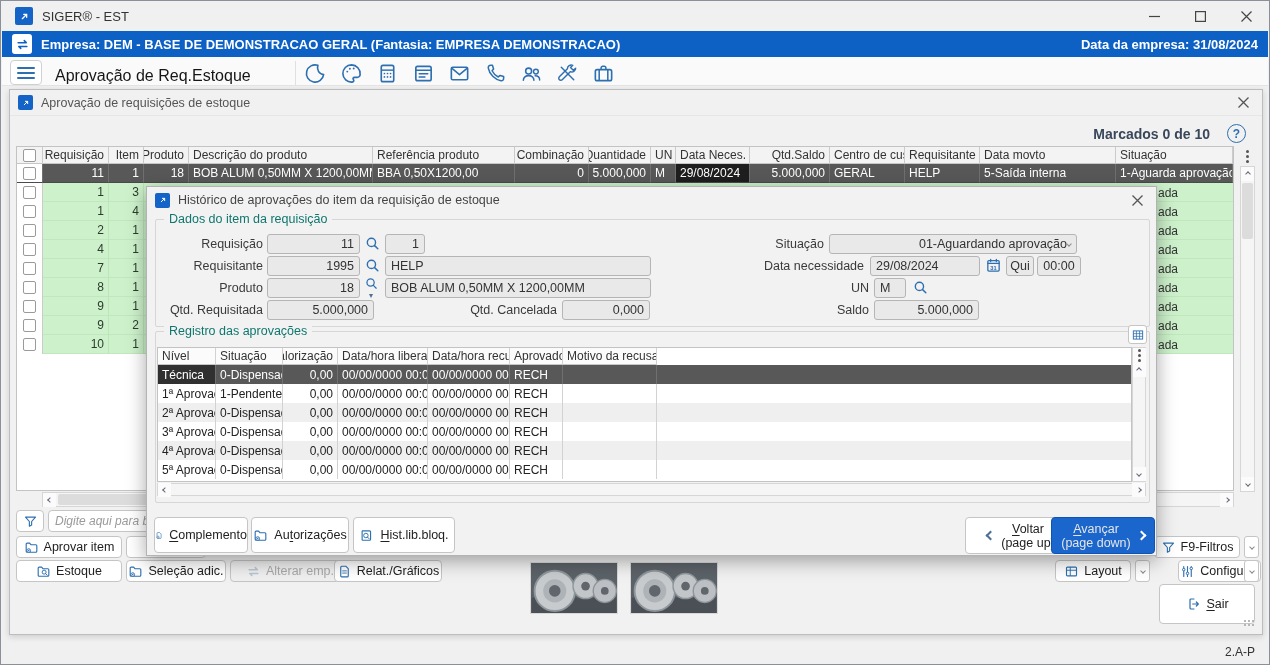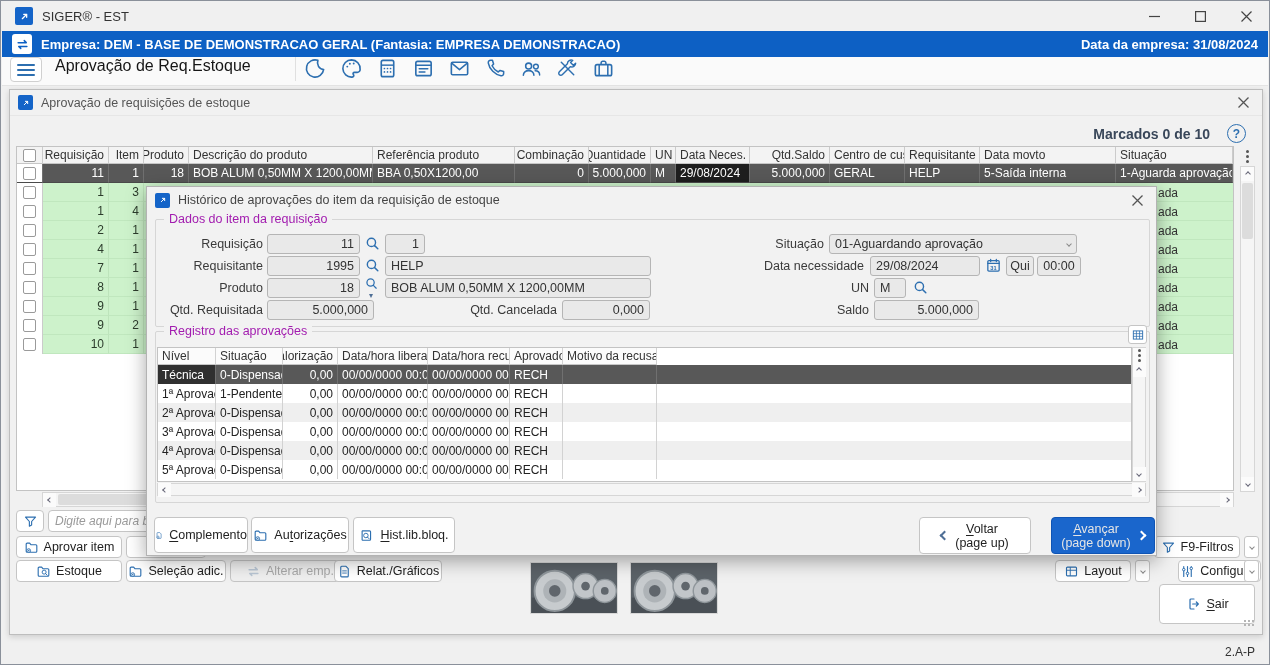--- a/index.html
+++ b/index.html
@@ -13,21 +13,21 @@
   .appicon{width:18px;height:18px;background:#1464c8;border-radius:2px;display:flex;align-items:center;justify-content:center;flex:0 0 auto}
   .titlebar .t{font-size:13px;color:#333;margin-left:9px}
   .wbtns{margin-left:auto;display:flex;height:30px}
   .wbtn{width:46px;display:flex;align-items:center;justify-content:center;color:#444}
   
   .cbar{position:absolute;left:1px;top:30px;right:1px;height:26px;background:#0d60c4;color:#fff;display:flex;align-items:center;padding:0 10px;font-weight:bold;font-size:13px}
   .cico{width:20px;height:20px;background:#fff;border-radius:3px;display:flex;align-items:center;justify-content:center;color:#0d60c4;flex:0 0 auto}
   .cbar .ct{margin-left:9px}
   .cbar .cd{margin-left:auto}
   
-  .toolbar{position:absolute;left:1px;top:56px;right:1px;height:29px;background:#fafafa;display:flex;align-items:flex-start;border-bottom:1px solid #e4e4e4}
+  .toolbar{position:absolute;left:1px;top:56px;right:1px;height:29px;background:#fafafa;display:flex;align-items:flex-end;border-bottom:1px solid #e4e4e4}
   .burger{width:32px;height:25px;border:1px solid #d0d0d0;border-radius:4px;margin-left:8px;display:flex;flex-direction:column;justify-content:center;gap:3px;align-items:center;background:#fff}
   .burger i{display:block;width:18px;height:2px;background:#2d6fb0;border-radius:1px}
   .scrtitle{font-size:16px;color:#161616;margin-left:13px;width:232px;white-space:nowrap}
   .tsep{width:1px;height:24px;background:#e0e0e0;margin:0 8px}
   .ticons{display:flex;align-items:center;gap:13px;color:#2d6fb0}
   .ticons svg{display:block}
   
   .ic{color:#2d6fb0}
   .btn{position:absolute;display:flex;align-items:center;justify-content:center;gap:5px;background:#fff;border:1px solid #c5c5c5;border-radius:4px;font-size:12.5px;color:#222;height:22px;white-space:nowrap}
   .btn.dis{background:#efefef;color:#a8a8a8}
@@ -79,26 +79,26 @@
   .filterbox{position:absolute;left:6px;top:420px;width:28px;height:22px;background:#fff;border:1px solid #c5c5c5;border-radius:4px;display:flex;align-items:center;justify-content:center}
   .filterinput{position:absolute;left:38px;top:420px;width:106px;height:22px;border:1px solid #c5c5c5;border-radius:4px;padding:0 6px;font-size:12px;font-style:italic;color:#444;background:#fff;font-family:"Liberation Sans","DejaVu Sans",sans-serif}
   .filterinput::placeholder{color:#9a9a9a;font-style:italic}
   .photo{position:absolute;border:1px solid #d8d8d8;background:#5b6268}
   .grip{position:absolute;right:6px;bottom:6px;display:grid;grid-template-columns:repeat(3,4px);grid-auto-rows:4px}
   .grip i{width:2px;height:2px;background:#b5b5b5}
   
   .modal{position:absolute;left:145px;top:185px;width:1011px;height:370px;background:#f2f2f2;border:1px solid #b3b3b3;box-shadow:0 5px 18px rgba(0,0,0,.35);z-index:5}
   .modal .dhead{border-bottom:none}
   .fs{position:absolute;border:1px solid #d6d6d6;border-radius:2px}
-  .legend{position:absolute;top:-8px;left:8px;background:#f2f2f2;padding:0 5px;font-size:12.5px;color:#a21caf}
+  .legend{position:absolute;top:-8px;left:8px;background:#f2f2f2;padding:0 5px;font-size:12.5px;color:#0f766e}
   .lbl{position:absolute;font-size:12.5px;color:#3a3a3a;text-align:right;white-space:nowrap;line-height:20px}
   .fld{position:absolute;background:#e9e9e9;border:1px solid #b5b5b5;border-radius:3px;height:20px;font-size:12.5px;color:#333;display:flex;align-items:center;padding:0 5px;white-space:nowrap;overflow:hidden}
   .lens{position:absolute;width:17px;height:17px;color:#2d6fb0}
   .caret{position:absolute;font-size:8px;color:#4f6f96;line-height:8px}
-  .sel2{justify-content:space-between}
+  .sel2{justify-content:flex-end}
   
   .at{position:absolute;left:10px;top:160px;width:975px;height:135px;background:#fff;border:1px solid #c3c3c3;overflow:hidden}
   .arow{display:flex;height:19px}
   .arow.hd2{height:17px}
   .ac{height:100%;border-right:1px solid #d2d2d2;display:flex;align-items:center;padding:0 4px;font-size:12px;color:#222;overflow:hidden;white-space:nowrap;flex:0 0 auto}
   .hd2 .ac{background:#fbfbfb;border-bottom:1px solid #c6c6c6;color:#333}
   .a-niv{width:58px}.a-sit{width:67px}.a-val{width:55px}.a-lib{width:90px}.a-rec{width:82px}.a-apr{width:53px}.a-mot{width:94px}
   .afill{flex:1}
   .alt{background:#efefef}
   .alt .ac{background:#efefef}
@@ -787,21 +787,21 @@
         </svg>
         <span><span>Au</span><u>t</u><span>orizações</span></span>
       </button>
     <button class="mbtn" style="left:206px;width:102px">
         <svg width="15" height="15" class="ic">
           <use href="#i-doc-search"></use>
         </svg>
         <span><u>H</u><span>ist.lib.bloq.</span></span>
       </button>
 
-    <button class="btn2" style="left:772px;width:112px">
+    <button class="btn2" style="left:818px;width:112px">
       <span class="ch ch-left"></span>
       <span><span><u>V</u><span>oltar</span></span><br><span>(page up)</span></span>
     </button>
     <button class="btn2 primary" style="left:904px;width:104px">
       <span><span><u>A</u><span>vançar</span></span><br><span>(page down)</span></span>
       <span class="ch ch-right"></span>
     </button>
   </div>
 
   <span class="statusbar">2.A-P</span>

